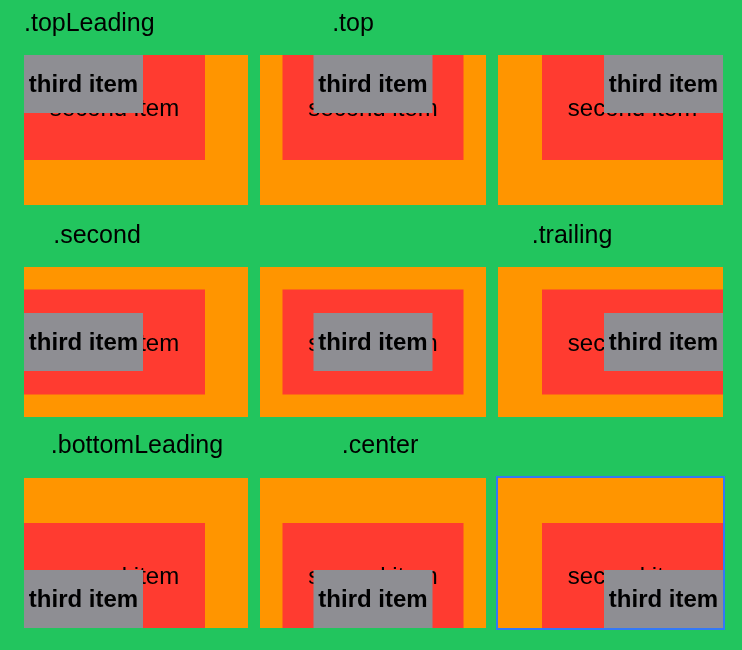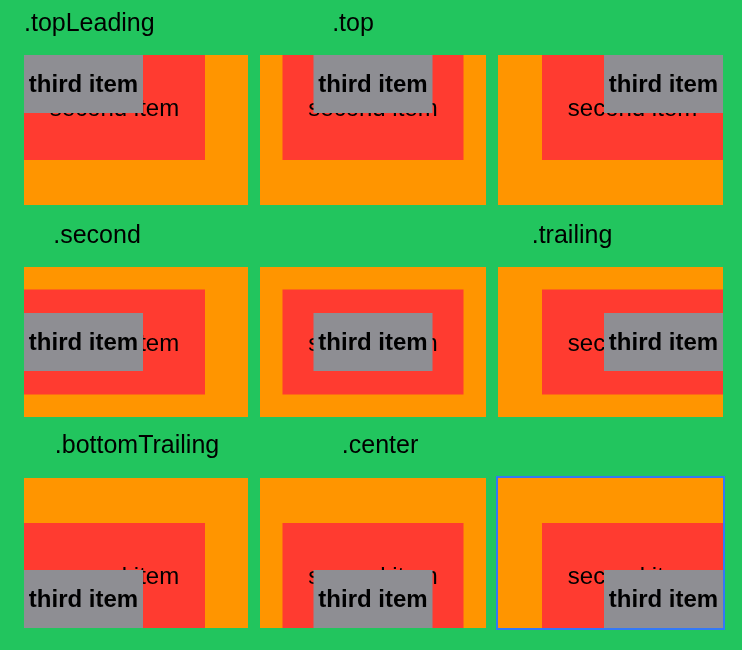--- a/index.html
+++ b/index.html
@@ -105,21 +105,21 @@
   <div class="cell a-trailing" style="left:498px;top:267px;width:225px">
     <div class="first"></div>
     <div class="second">
         <span class="itext">second item</span>
       </div>
     <div class="third">
         <span class="itext">third item</span>
       </div>
   </div>
 
-  <div class="lbl centered" style="left:137px;top:429px">.bottomTrailing</div>
+  <div class="lbl centered" style="left:137px;top:429px">.bottomLeading</div>
   <div class="lbl centered" style="left:380px;top:429px">.center</div>
 
   <div class="cell a-bottomLeading" style="left:24px;top:478px;width:224px">
     <div class="first"></div>
     <div class="second">
         <span class="itext">second item</span>
       </div>
     <div class="third">
         <span class="itext">third item</span>
       </div>

